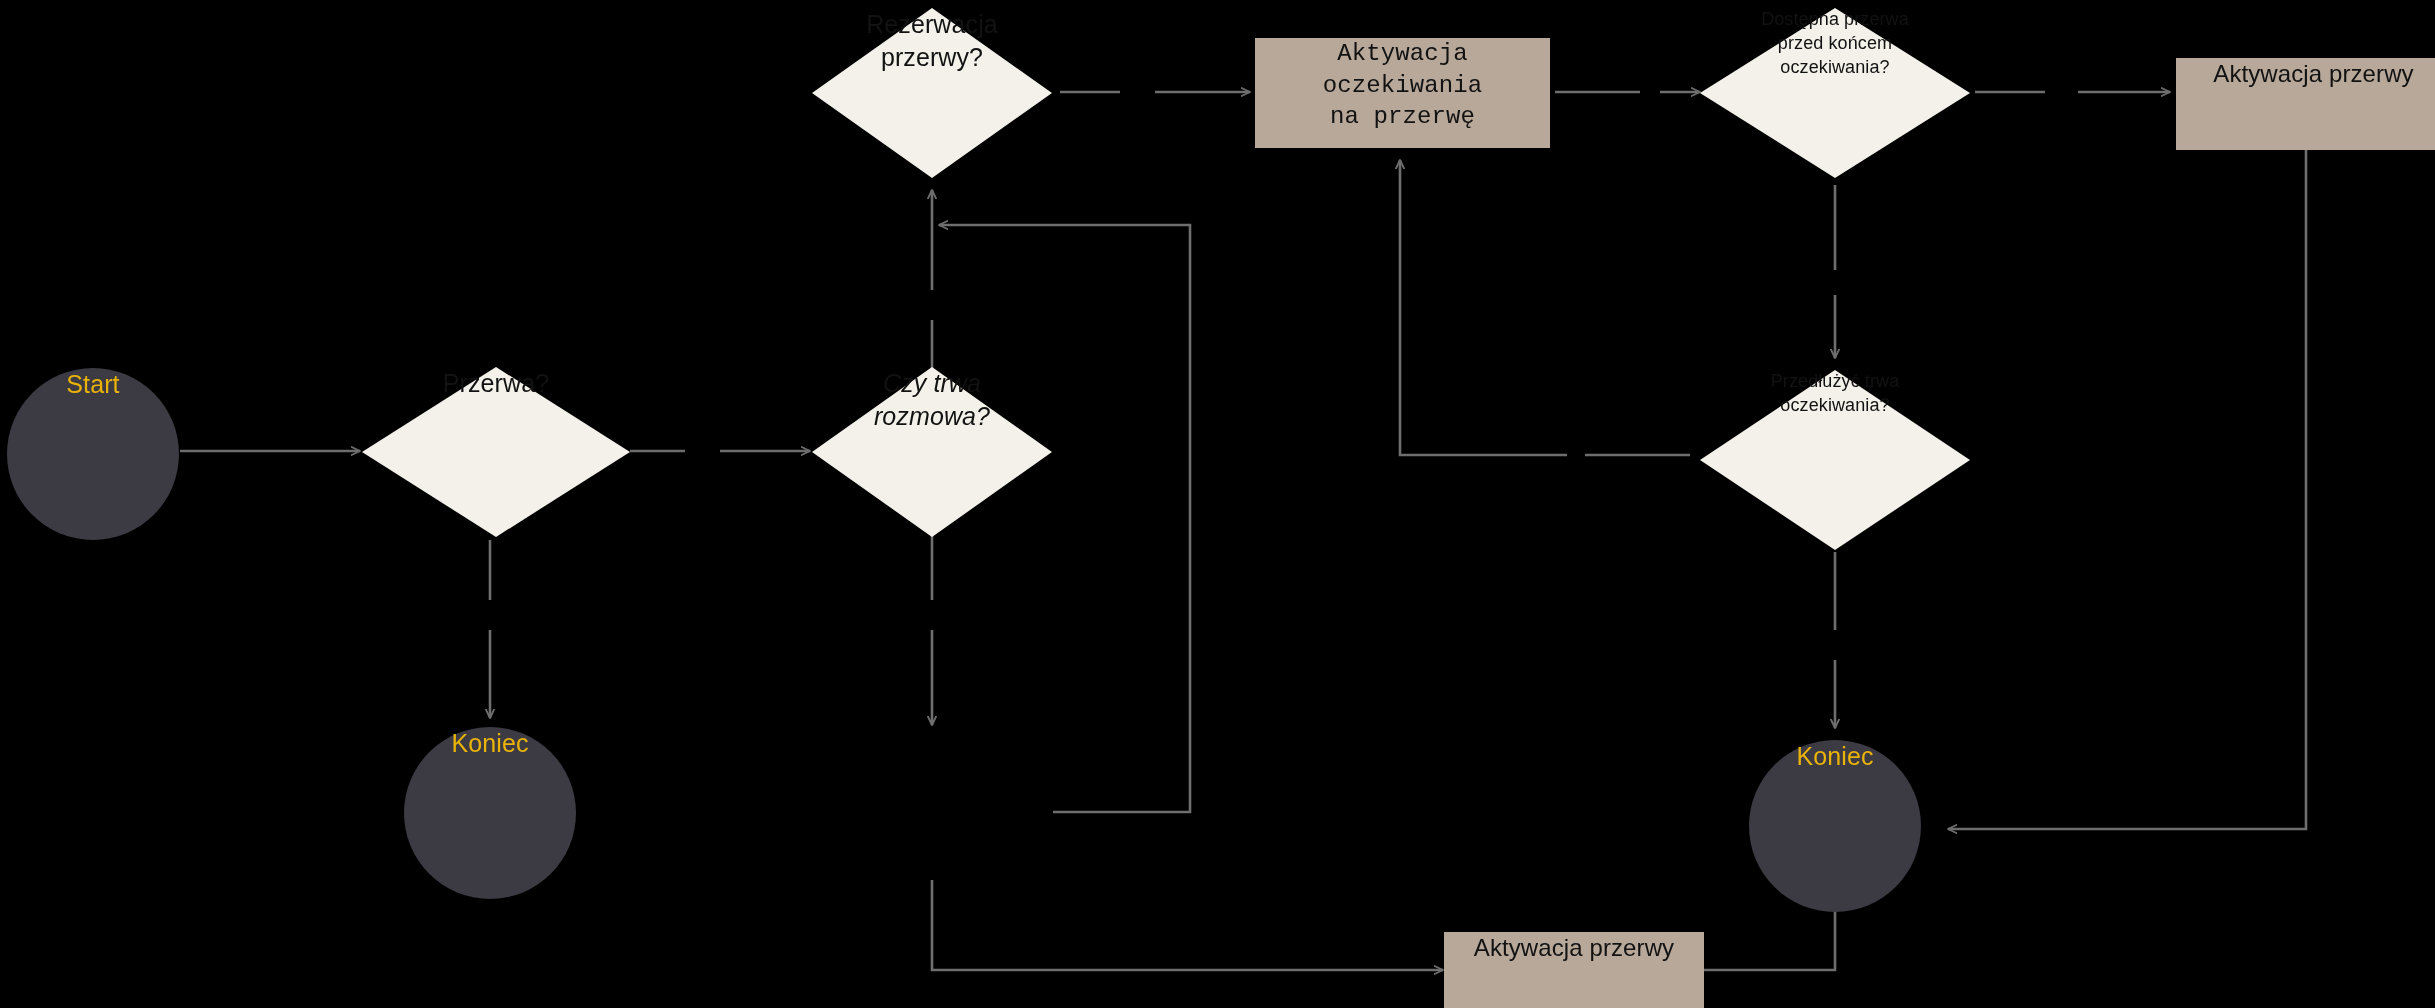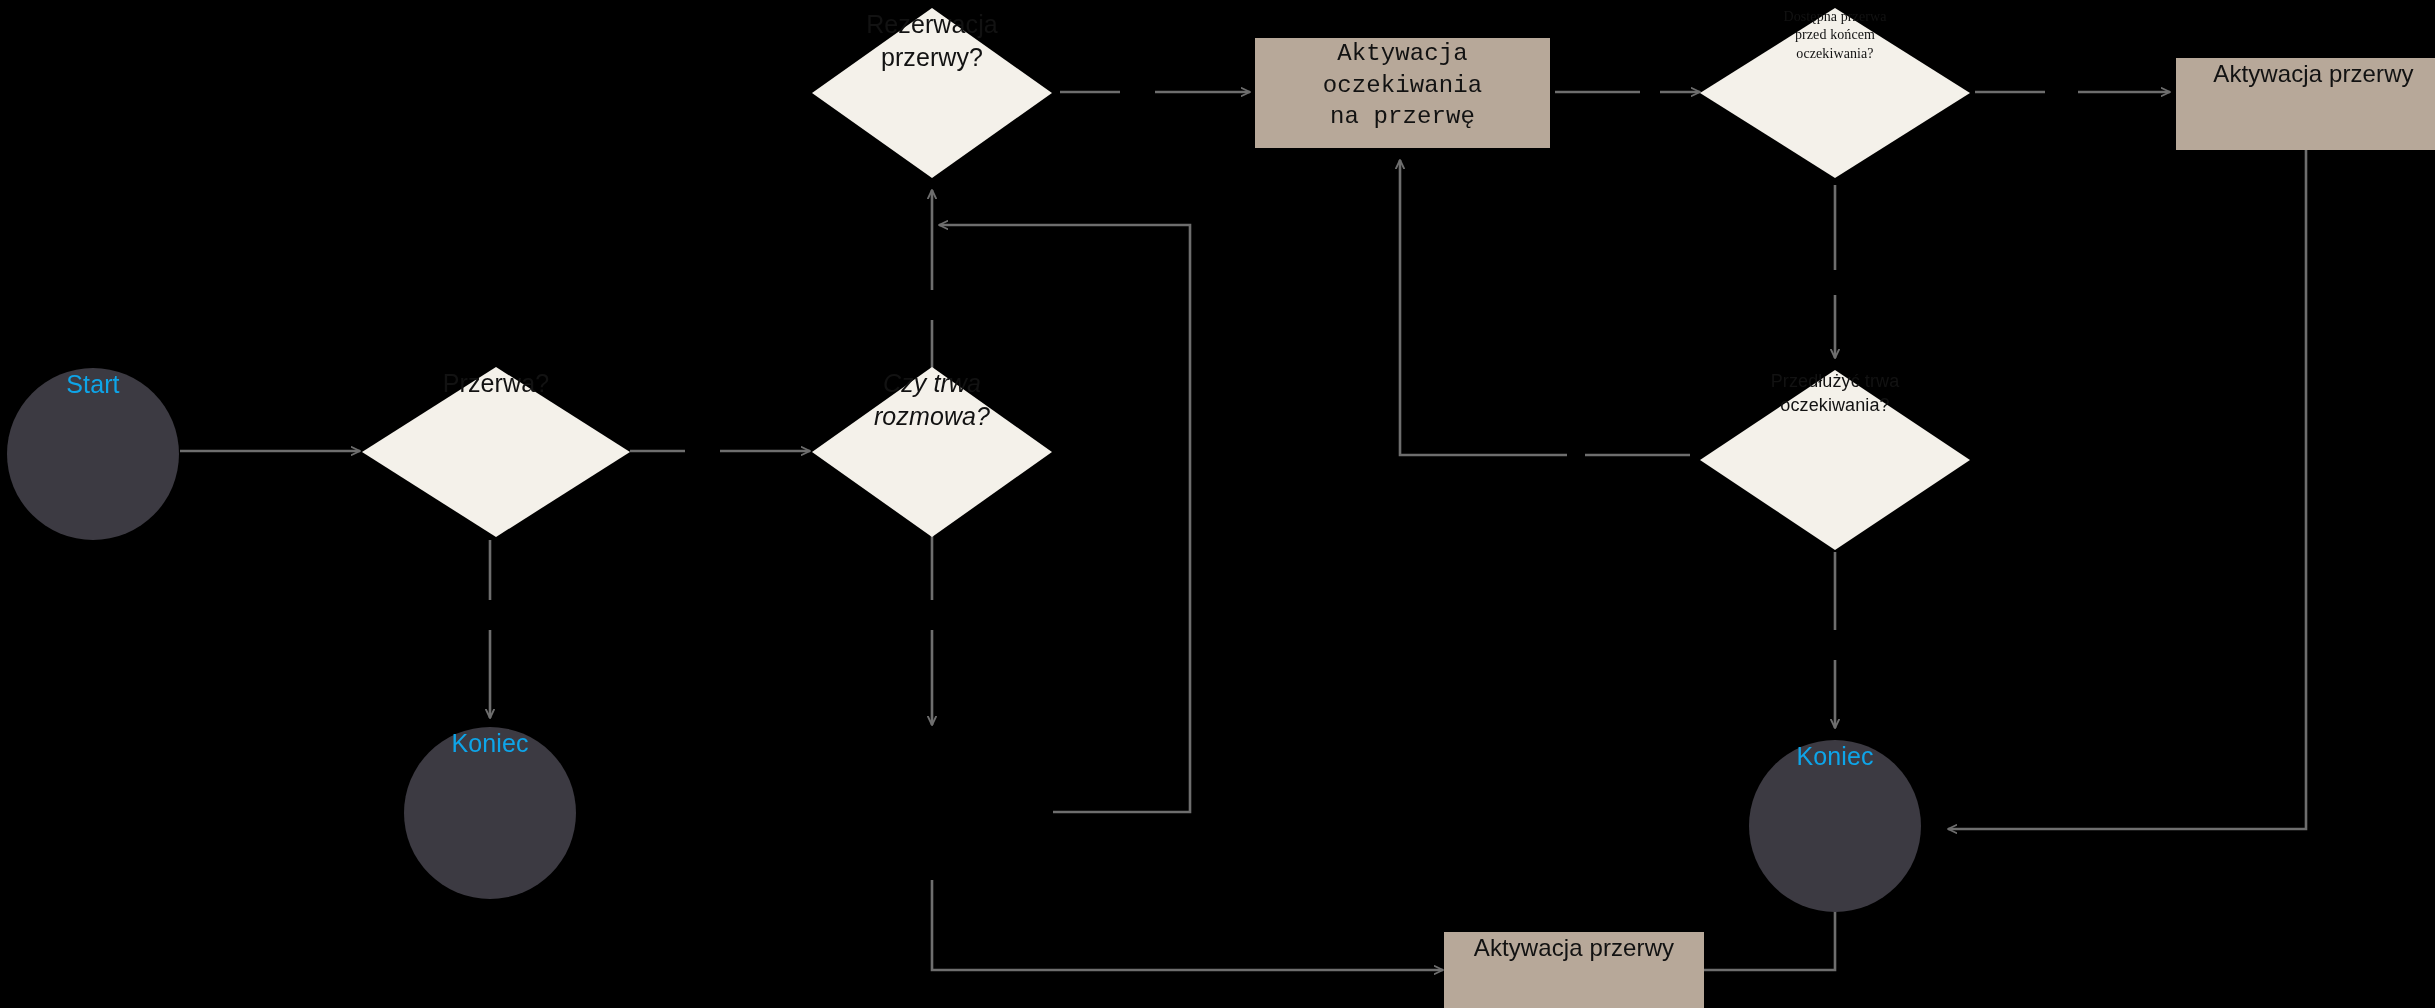--- a/index.html
+++ b/index.html
@@ -39,21 +39,21 @@
     line-height: 1.32;
     white-space: pre-line;
     letter-spacing: .1px;
   }
   
   .term {
     border-radius: 50%;
     background: #3C3A42;
   }
   .term .label {
-    color: #0ea5e9;
+    color: #eab308;
   }
   
   .process {
     background: #B7A899;
   }
   .process .label {
     color: #121212;
   }
   
   .decision {
@@ -154,21 +154,21 @@
   </div>
 
 
   <div class="node process" style="left:1255px; top:38px; width:295px; height:110px;font-family:Liberation Mono, monospace;">
     <span class="label" style="font-size:24px;">Aktywacja oczekiwania
 na przerwę</span>
   </div>
 
   <div class="node decision" style="left:1700px; top:8px; width:270px; height:170px;">
     <span class="dia"></span>
-    <span class="label" style="font-size:14px;font-family:Liberation Serif, serif;">Dostępna przerwa
+    <span class="label" style="font-size:18px;">Dostępna przerwa
 przed końcem
 oczekiwania?</span>
   </div>
 
   <div class="node process" style="left:2176px; top:58px; width:275px; height:92px;">
     <span class="label" style="font-size:24px;">Aktywacja przerwy</span>
   </div>
 
   <div class="node decision" style="left:1700px; top:370px; width:270px; height:180px;">
     <span class="dia"></span>

